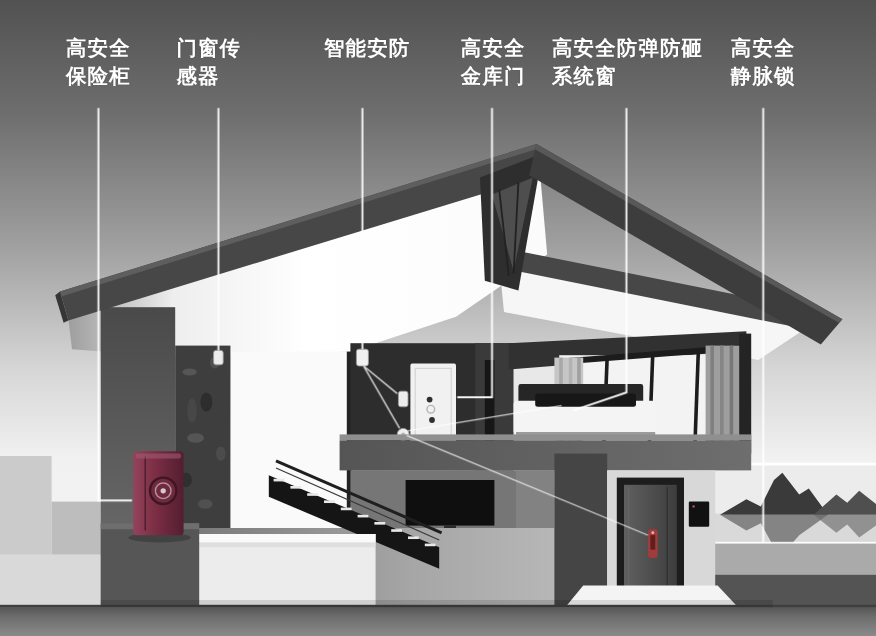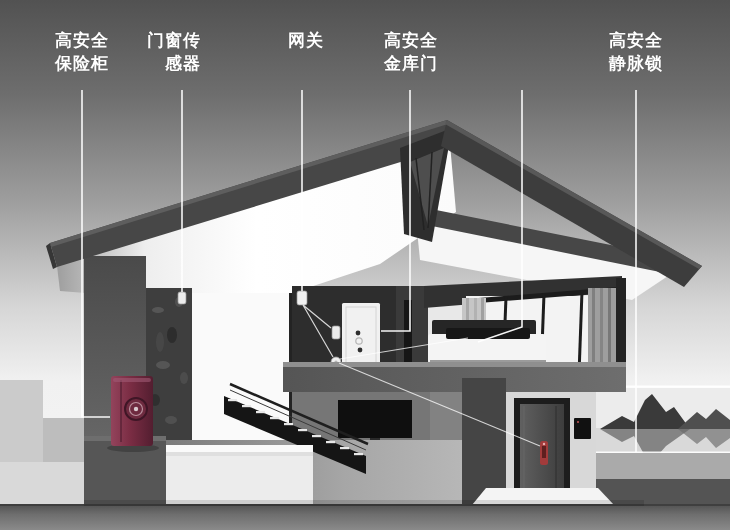--- a/index.html
+++ b/index.html
@@ -4,21 +4,21 @@
 <style>
   html,body{margin:0;padding:0;background:#222;}
   .stage{
     position:relative;width:730px;height:530px;overflow:hidden;
     font-family:"Liberation Sans","DejaVu Sans",sans-serif;
     background:#777;
   }
   .stage svg{position:absolute;left:0;top:0;}
   .callout{
     position:absolute;top:29px;transform:translateX(-50%);
-    text-align:right;color:#fff;font-weight:700;font-size:17px;
+    text-align:left;color:#fff;font-weight:700;font-size:17px;
     line-height:23px;letter-spacing:1px;white-space:nowrap;
     text-shadow:0 0 1px rgba(0,0,0,.25);
   }
   .cl1{left:82px}.cl2{left:174px}.cl3{left:306px}
   .cl4{left:411px}.cl5{left:523px}.cl6{left:636px}
   .callout span{display:block;}
 </style>
 </head>
 <body>
 
@@ -283,24 +283,28 @@
 
 <div class="callout cl1">
   <span>高安全</span>
   <span>保险柜</span>
 </div>
 <div class="callout cl2">
   <span>门窗传</span>
   <span>感器</span>
 </div>
 <div class="callout cl3">
-  <span>网关</span>
+  <span>智能安防</span>
 </div>
 <div class="callout cl4">
   <span>高安全</span>
   <span>金库门</span>
 </div>
+<div class="callout cl5">
+  <span>高安全防弹防砸</span>
+  <span>系统窗</span>
+</div>
 <div class="callout cl6">
   <span>高安全</span>
   <span>静脉锁</span>
 </div>
 
 </div>
 
 </body></html>

